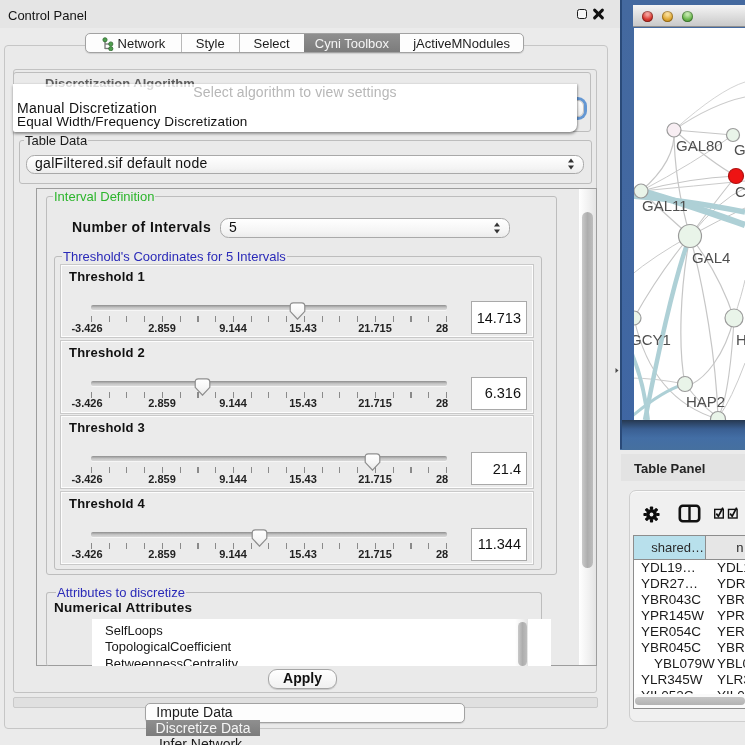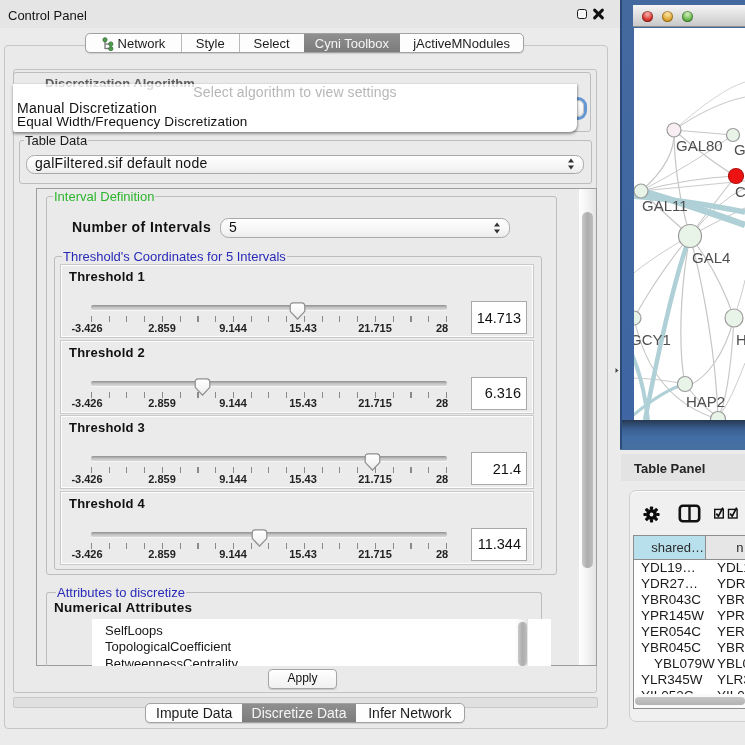--- a/index.html
+++ b/index.html
@@ -38,23 +38,23 @@
 .thumb { position:absolute; top:37px; width:17px; height:18px; }
 .thumb svg { display:block; }
 .ticks { position:absolute; left:30px; top:51px; width:356px; height:6px; }
 .scale { position:absolute; left:0; top:56.5px; width:100%; height:11px; font-size:11px; font-weight:bold; color:#222; }
 .scale span { position:absolute; transform:translateX(-50%); }
 .valbox { position:absolute; left:410px; top:36px; width:56px; height:33px; background:#fff; border:1.5px solid #a9a9a9; font-size:14.5px; color:#111; display:flex; align-items:center; justify-content:flex-end; padding-right:5px;}
 
 #attrlist { left:56px; top:619px; width:459px; height:47px; background:#fff; font-size:13px; color:#161616; overflow:hidden; padding-top:4px;margin-left:36px;}
 #attrlist div { padding-left:13px; height:16.3px; line-height:16.3px;}
 
-.btn { position:absolute; background:linear-gradient(#ffffff,#f0f0f0); border:1px solid #a5a5a5; border-radius:4px; font-size:12px; color:#111; display:flex; align-items:center; justify-content:center; padding-bottom:2px; box-shadow:0 1px 1px rgba(0,0,0,0.15);}
-
-#bottabs { left:145px; top:703px; width:320px; height:20px; position:absolute; background:#fdfdfd; border:1px solid #a2a2a2; border-radius:5px; display:flex; box-shadow:0 1px 1px rgba(0,0,0,0.12);}
+.btn { position:absolute; background:linear-gradient(#ffffff,#f0f0f0); border:1px solid #a5a5a5; border-radius:9px; font-size:14px; color:#111; display:flex; align-items:center; justify-content:center; padding-bottom:2px; box-shadow:0 1px 1px rgba(0,0,0,0.15);font-weight:bold;}
+
+#bottabs { left:145px; top:703px; width:320px; height:20px; position:absolute; background:#fdfdfd; border:1px solid #a2a2a2; border-radius:5px; display:flex; box-shadow:0 1px 1px rgba(0,0,0,0.12);flex-direction:column;}
 #bottabs .tseg { font-size:14px; }
 
 #popup { left:13px; top:84px; width:564px; height:48px; background:#ffffff; border-radius:0 0 7px 2px; box-shadow:0 2px 3px rgba(0,0,0,0.38), 1px 0 2px rgba(0,0,0,0.18); }
 .pitem { position:absolute; left:5px; height:16px; line-height:16px; font-size:13px; color:#111; }
 
 .sbtrack { position:absolute; background:linear-gradient(90deg,#ffffff,#f0f0f0 60%,#e4e4e4); }
 .sbthumb { position:absolute; border-radius:6px; background:linear-gradient(90deg,#c9c9c9,#adadad 50%,#bdbdbd); }
 </style>
 </head>
 <body>

